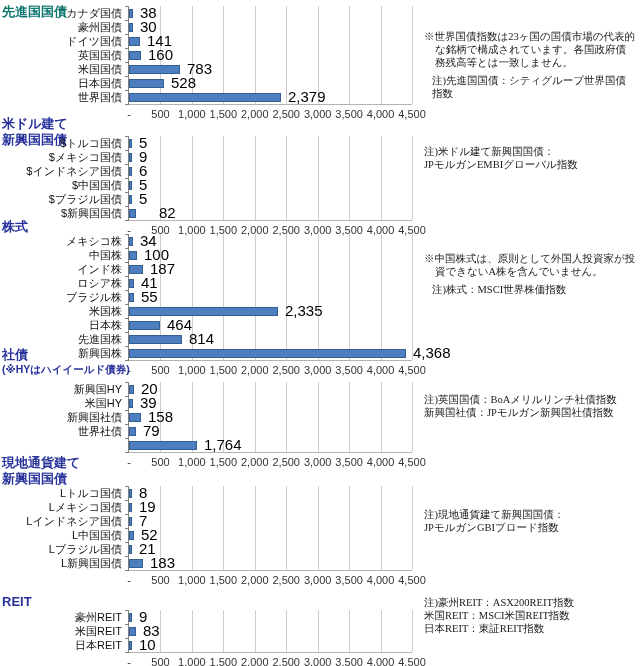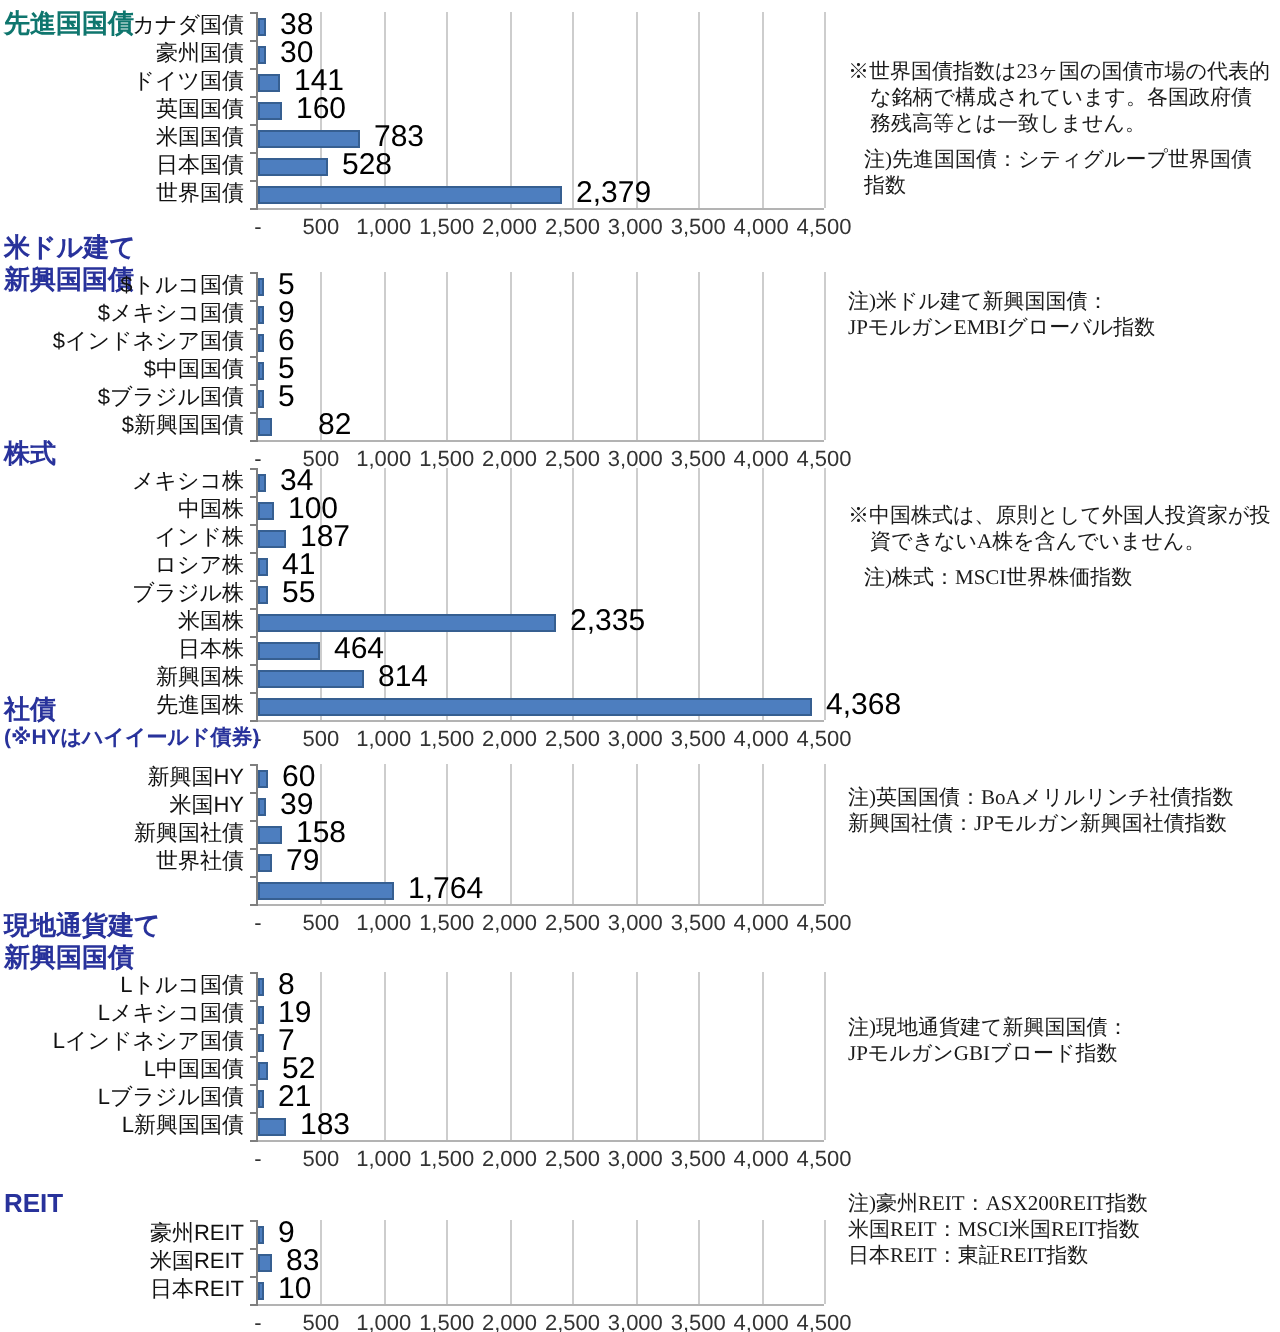--- a/index.html
+++ b/index.html
@@ -151,22 +151,22 @@
         <div class="sec-line">株式</div>
       </div>
       <div class="cat-labels" style="top: 234px;">
         <div class="cat">メキシコ株</div>
         <div class="cat">中国株</div>
         <div class="cat">インド株</div>
         <div class="cat">ロシア株</div>
         <div class="cat">ブラジル株</div>
         <div class="cat">米国株</div>
         <div class="cat">日本株</div>
+        <div class="cat">先進国株</div>
         <div class="cat">新興国株</div>
-        <div class="cat">先進国株</div>
       </div>
       <div class="plot" style="top: 234px; height: 126px;">
         <div class="gridline" style="left: 31.4444px; background: rgb(205, 205, 205);"></div>
         <div class="gridline" style="left: 62.8889px; background: rgb(205, 205, 205);"></div>
         <div class="gridline" style="left: 94.3333px; background: rgb(205, 205, 205);"></div>
         <div class="gridline" style="left: 125.778px; background: rgb(205, 205, 205);"></div>
         <div class="gridline" style="left: 157.222px; background: rgb(205, 205, 205);"></div>
         <div class="gridline" style="left: 188.667px; background: rgb(205, 205, 205);"></div>
         <div class="gridline" style="left: 220.111px; background: rgb(205, 205, 205);"></div>
         <div class="gridline" style="left: 251.556px; background: rgb(205, 205, 205);"></div>
@@ -236,21 +236,21 @@
         <div class="gridline" style="left: 220.111px; background: rgb(205, 205, 205);"></div>
         <div class="gridline" style="left: 251.556px; background: rgb(205, 205, 205);"></div>
         <div class="gridline" style="left: 283px; background: rgb(205, 205, 205);"></div>
         <div class="cat-tick" style="top: 0px;"></div>
         <div class="cat-tick" style="top: 14px;"></div>
         <div class="cat-tick" style="top: 28px;"></div>
         <div class="cat-tick" style="top: 42px;"></div>
         <div class="cat-tick" style="top: 56px;"></div>
         <div class="cat-tick" style="top: 70px;"></div>
         <div class="bar" style="top: 3px; width: 3px; background: rgb(77, 126, 191); border-color: rgb(54, 95, 145);"></div>
-        <span class="val" style="top: 0px; left: 12px;">60</span>
+        <span class="val" style="top: 0px; left: 12px;">20</span>
         <div class="bar" style="top: 17px; width: 2px; background: rgb(77, 126, 191); border-color: rgb(54, 95, 145);"></div>
         <span class="val" style="top: 14px; left: 11px;">39</span>
         <div class="bar" style="top: 31px; width: 10px; background: rgb(77, 126, 191); border-color: rgb(54, 95, 145);"></div>
         <span class="val" style="top: 28px; left: 19px;">158</span>
         <div class="bar" style="top: 45px; width: 5px; background: rgb(77, 126, 191); border-color: rgb(54, 95, 145);"></div>
         <span class="val" style="top: 42px; left: 14px;">79</span>
         <div class="bar" style="top: 59px; width: 66px; background: rgb(77, 126, 191); border-color: rgb(54, 95, 145);"></div>
         <span class="val" style="top: 56px; left: 75px;">1,764</span>
         <span class="axis-lab" style="left: 0px; top: 74px; color: rgb(51, 51, 51);">-</span>
         <span class="axis-lab" style="left: 31.4444px; top: 74px; color: rgb(51, 51, 51);">500</span>

